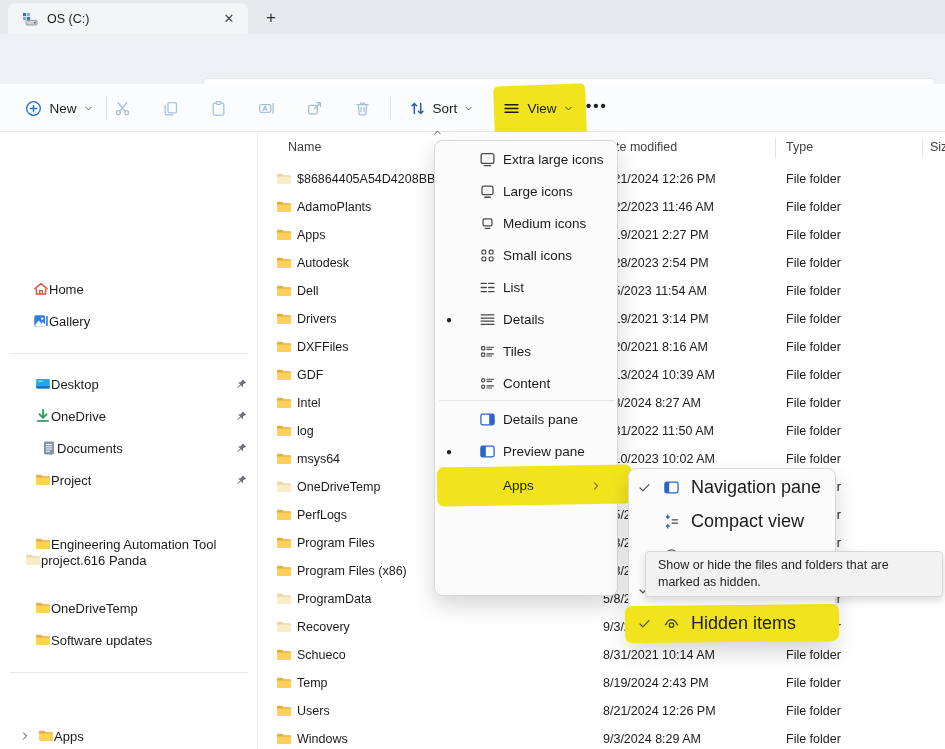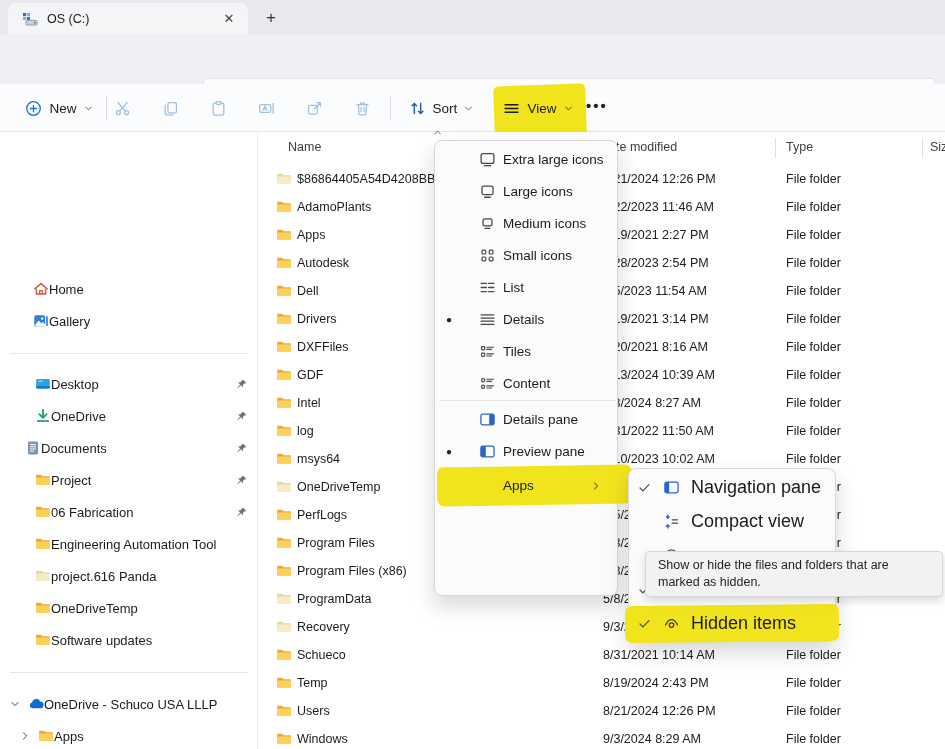--- a/index.html
+++ b/index.html
@@ -401,82 +401,64 @@
       </div>
       <div class="srow" style="top:270px;padding-left:35px">
         <svg class="sic">
             <use href="#s-downloads"></use>
           </svg>
         <span class="slbl">OneDrive</span>
         <svg class="pin">
             <use href="#s-pin"></use>
           </svg>
       </div>
-      <div class="srow" style="top:302px;padding-left:25px">
+      <div class="srow" style="top:302px;padding-left:41px">
         <svg class="sic">
             <use href="#s-documents"></use>
           </svg>
         <span class="slbl">Documents</span>
         <svg class="pin">
             <use href="#s-pin"></use>
           </svg>
       </div>
       <div class="srow" style="top:334px;padding-left:35px">
         <svg class="sic">
             <use href="#s-folder"></use>
           </svg>
         <span class="slbl">Project</span>
         <svg class="pin">
             <use href="#s-pin"></use>
           </svg>
       </div>
-      <div class="srow" style="top:366px;padding-left:35px">
+      <div class="srow" style="top:398px;padding-left:35px">
         <svg class="sic">
             <use href="#s-folder"></use>
           </svg>
-        <span class="slbl">06 Fabrication</span>
-        <svg class="pin">
-            <use href="#s-pin"></use>
-          </svg>
-      </div>
-      <div class="srow" style="top:398px;padding-left:35px">
+        <span class="slbl">Engineering Automation Tool</span>
+      </div>
+      <div class="srow" style="top:414px;padding-left:25px">
+        <svg class="sic">
+            <use href="#s-folder-pale"></use>
+          </svg>
+        <span class="slbl">project.616 Panda</span>
+      </div>
+      <div class="srow" style="top:462px;padding-left:35px">
         <svg class="sic">
             <use href="#s-folder"></use>
           </svg>
-        <span class="slbl">Engineering Automation Tool</span>
-      </div>
-      <div class="srow" style="top:430px;padding-left:35px">
-        <svg class="sic">
-            <use href="#s-folder-pale"></use>
-          </svg>
-        <span class="slbl">project.616 Panda</span>
-      </div>
-      <div class="srow" style="top:462px;padding-left:35px">
+        <span class="slbl">OneDriveTemp</span>
+      </div>
+      <div class="srow" style="top:494px;padding-left:35px">
         <svg class="sic">
             <use href="#s-folder"></use>
           </svg>
-        <span class="slbl">OneDriveTemp</span>
-      </div>
-      <div class="srow" style="top:494px;padding-left:35px">
-        <svg class="sic">
-            <use href="#s-folder"></use>
-          </svg>
         <span class="slbl">Software updates</span>
       </div>
       <div class="ssep" style="top:540px"></div>
 
-      <div class="srow" style="top:558px;padding-left:10px">
-        <svg class="chevmark">
-            <use href="#s-chev-down"></use>
-          </svg>
-        <svg class="sic">
-            <use href="#s-cloud"></use>
-          </svg>
-        <span class="slbl">OneDrive - Schuco USA LLLP</span>
-      </div>
       <div class="srow" style="top:590px;padding-left:20px">
         <svg class="chevmark">
             <use href="#s-chev-right"></use>
           </svg>
         <svg class="sic">
             <use href="#s-folder"></use>
           </svg>
         <span class="slbl">Apps</span>
       </div>
 

